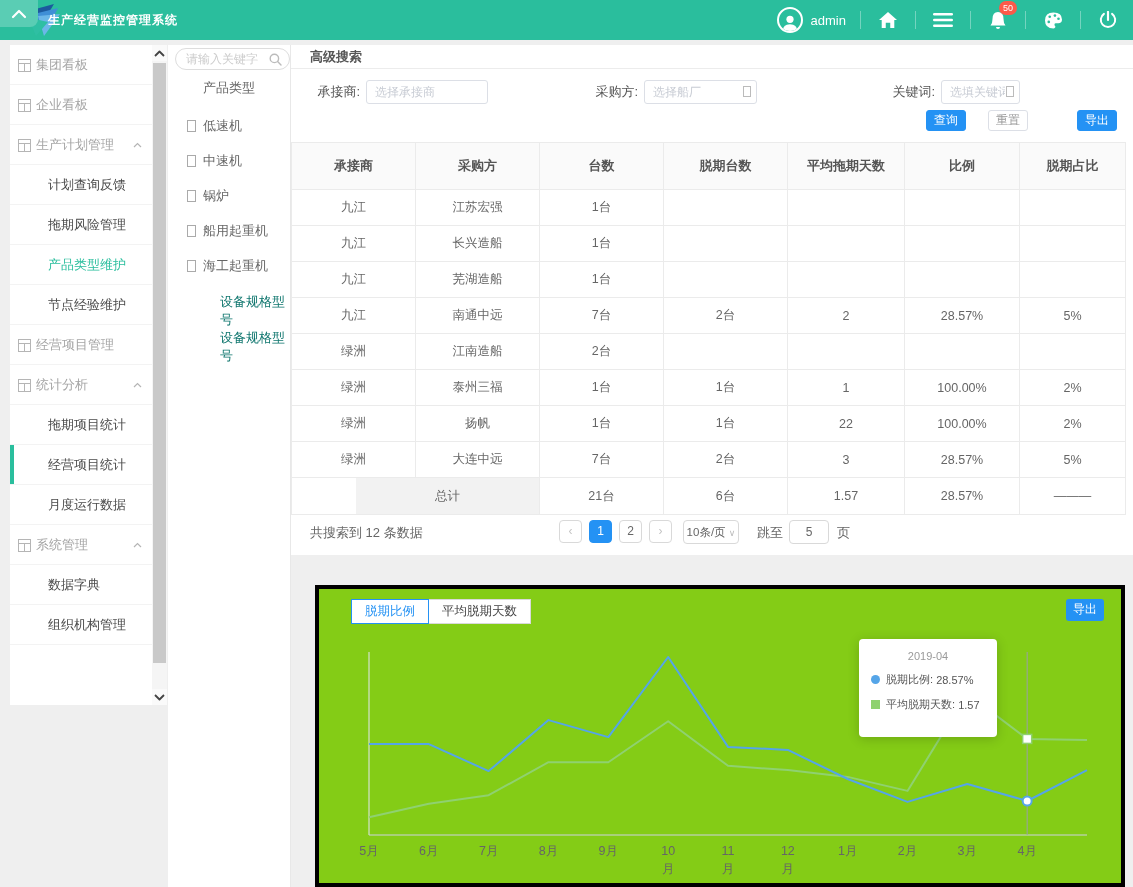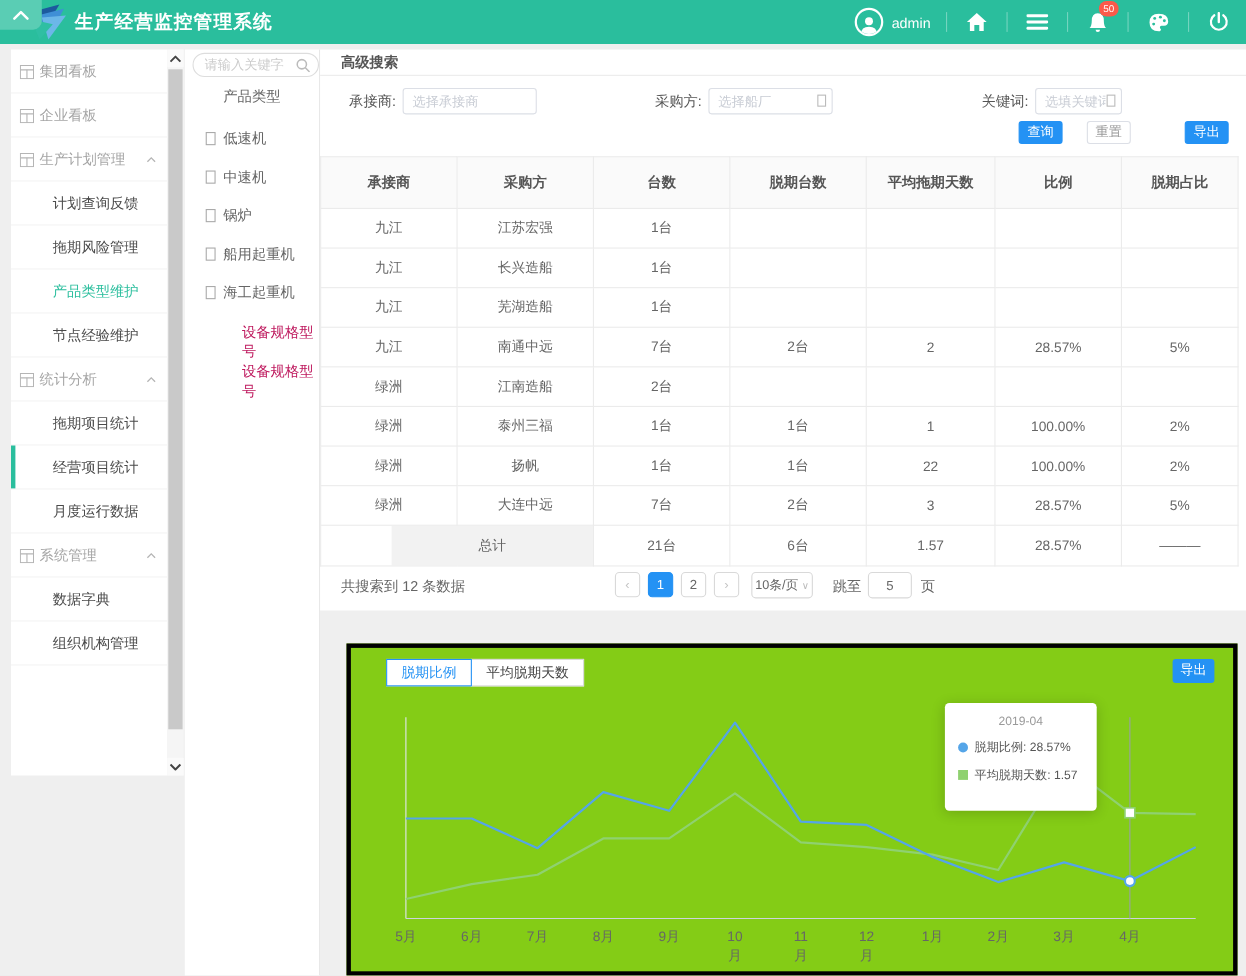--- a/index.html
+++ b/index.html
@@ -4,21 +4,21 @@
 <style>
   * { margin:0; padding:0; box-sizing:border-box; }
   html,body { background:#e9e9e9; }
   body { font-family:"Liberation Sans","DejaVu Sans",sans-serif; }
   .app { position:relative; width:1133px; height:887px; background:#efefef; overflow:hidden; }
 
   
   .topbar { position:absolute; left:0; top:0; width:1133px; height:40px; background:#2abe9d; z-index:30; }
   .collapse-btn { position:absolute; left:0; top:0; width:38px; height:27px; background:#5acdb4; border-radius:0 0 8px 0; display:flex; align-items:center; justify-content:center; cursor:pointer; z-index:5; }
   .logo { position:absolute; left:28px; top:2px; width:36px; height:38px; }
-  .app-title { position:absolute; left:68px; top:0; height:40px; line-height:40px; color:#fff; font-size:17px; font-weight:bold; letter-spacing:1px; }
+  .app-title { position:absolute; left:48px; top:0; height:40px; line-height:40px; color:#fff; font-size:12px; font-weight:bold; letter-spacing:1px; }
   .topbar-right { position:absolute; right:12px; top:0; height:40px; display:flex; align-items:center; }
   .tb-sep { width:1px; height:18px; background:rgba(255,255,255,.35); margin:0 14px; }
   .icon-btn { position:relative; width:26px; height:26px; display:flex; align-items:center; justify-content:center; cursor:pointer; }
   .avatar { width:26px; height:26px; border-radius:50%; border:2px solid #fff; display:flex; align-items:flex-end; justify-content:center; overflow:hidden; }
   .username { color:#fff; font-size:13px; margin-left:8px; }
   .badge { position:absolute; top:-6px; left:14px; min-width:18px; height:14px; padding:0 4px; background:#fb5a4a; border-radius:8px; color:#fff; font-size:9px; line-height:14px; text-align:center; }
 
   
   .sidebar { position:absolute; left:10px; top:45px; width:142px; height:660px; background:#fff; }
   .side-item { position:relative; height:40px; line-height:40px; border-bottom:1px solid #f3f3f3; font-size:13px; cursor:pointer; white-space:nowrap; }
@@ -38,21 +38,21 @@
 
   
   .tree-panel { position:absolute; left:168px; top:45px; width:123px; height:842px; background:#fff; border-right:1px solid #e8e8e8; }
   .tree-search { position:absolute; left:7px; top:3px; width:115px; height:22px; border:1px solid #ddd; border-radius:12px; background:#fff; }
   .tree-search input { position:absolute; left:10px; top:0; width:84px; height:20px; border:none; outline:none; font-size:12px; color:#666; background:transparent; font-family:inherit; }
   .tree-search input::placeholder { color:#ccc; }
   .tree-search .mag { position:absolute; right:7px; top:4px; }
   .tree-root { position:absolute; left:35px; top:34px; font-size:13px; color:#666; cursor:pointer; }
   .tree-item { position:absolute; left:19px; font-size:13px; color:#666; cursor:pointer; display:flex; align-items:center; }
   .tree-item .tofu { display:inline-block; width:9px; height:12px; border:1px solid #aaa; margin-right:7px; }
-  .tree-leaf { position:absolute; left:52px; font-size:13px; color:#be185d; cursor:pointer; }
+  .tree-leaf { position:absolute; left:52px; font-size:13px; color:#0f766e; cursor:pointer; }
 
   
   .main-panel { position:absolute; left:291px; top:45px; width:842px; height:510px; background:#fff; }
   .adv-header { height:24px; line-height:24px; border-bottom:1px solid #ececec; font-size:13px; color:#555; padding-left:19px; font-weight:bold; }
   .field { position:absolute; height:24px; display:flex; align-items:center; }
   .field label { font-size:13px; color:#555; margin-right:6px; }
   .f-input { position:relative; height:24px; border:1px solid #dcdfe6; border-radius:3px; background:#fff; display:flex; align-items:center; }
   .f-input input { border:none; outline:none; width:100%; padding:0 8px; font-size:12px; color:#666; background:transparent; font-family:inherit; }
   .f-input input::placeholder { color:#c8ccd4; }
   .f-input .tofu { position:absolute; right:5px; top:5px; width:8px; height:11px; border:1px solid #bbb; background:#fff; }
@@ -176,20 +176,25 @@
           <rect x="0.5" y="0.5" width="12" height="12" fill="none" stroke="#b5b5b5"></rect>
           <line x1="0.5" y1="4.5" x2="12.5" y2="4.5" stroke="#b5b5b5"></line>
           <line x1="6.5" y1="4.5" x2="6.5" y2="12.5" stroke="#b5b5b5"></line>
         </svg><span>生产计划管理</span><svg class="caret" width="9" height="6" viewBox="0 0 9 6">
           <polyline points="1,5 4.5,1.5 8,5" fill="none" stroke="#b5b5b5" stroke-width="1.2"></polyline>
         </svg></div>
       <div class="side-item sub"><span>计划查询反馈</span></div>
       <div class="side-item sub"><span>拖期风险管理</span></div>
       <div class="side-item sub hl"><span>产品类型维护</span></div>
       <div class="side-item sub"><span>节点经验维护</span></div>
+      <div class="side-item group"><svg class="g-icon" width="13" height="13" viewBox="0 0 13 13">
+          <rect x="0.5" y="0.5" width="12" height="12" fill="none" stroke="#b5b5b5"></rect>
+          <line x1="0.5" y1="4.5" x2="12.5" y2="4.5" stroke="#b5b5b5"></line>
+          <line x1="6.5" y1="4.5" x2="6.5" y2="12.5" stroke="#b5b5b5"></line>
+        </svg><span>经营项目管理</span></div>
       <div class="side-item group"><svg class="g-icon" width="13" height="13" viewBox="0 0 13 13">
           <rect x="0.5" y="0.5" width="12" height="12" fill="none" stroke="#b5b5b5"></rect>
           <line x1="0.5" y1="4.5" x2="12.5" y2="4.5" stroke="#b5b5b5"></line>
           <line x1="6.5" y1="4.5" x2="6.5" y2="12.5" stroke="#b5b5b5"></line>
         </svg><span>统计分析</span><svg class="caret" width="9" height="6" viewBox="0 0 9 6">
           <polyline points="1,5 4.5,1.5 8,5" fill="none" stroke="#b5b5b5" stroke-width="1.2"></polyline>
         </svg></div>
       <div class="side-item sub"><span>拖期项目统计</span></div>
       <div class="side-item sub current"><span>经营项目统计</span></div>
       <div class="side-item sub"><span>月度运行数据</span></div>

